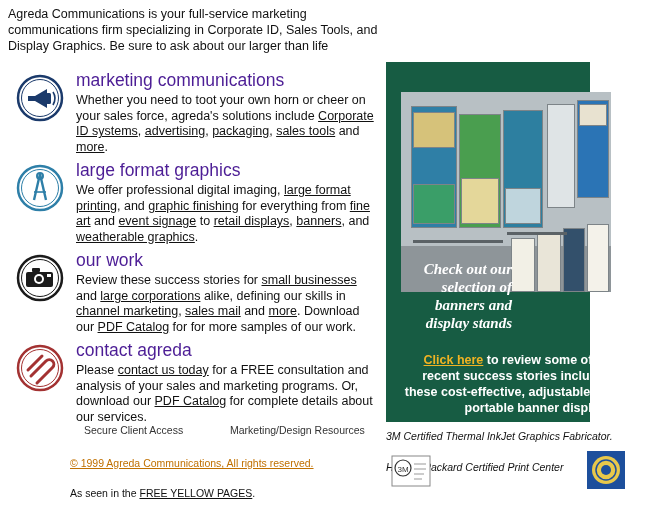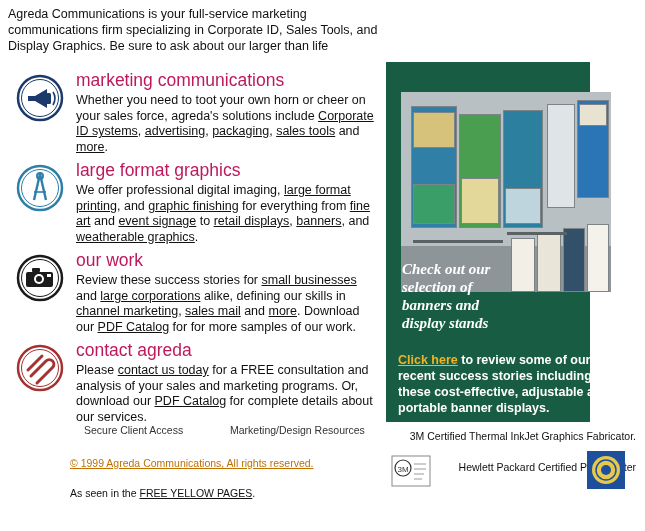--- a/index.html
+++ b/index.html
@@ -78,21 +78,21 @@
   .section {
     position: relative;
     min-height: 72px;
     margin-bottom: 5px;
     padding-left: 68px;
   }
   .section h2 {
     margin: 0 0 2px 0;
     font-size: 17.5px;
     font-weight: normal;
-    color: #be185d;
+    color: #4c1d95;
     font-family: "Liberation Sans", sans-serif;
   }
   .section p {
     margin: 0;
     font-size: 12.5px;
     line-height: 15.5px;
     color: #111;
   }
   .section p a {
     color: #111;
@@ -152,20 +152,21 @@
   }
 
   
   .green-panel {
     position: absolute;
     left: 386px;
     top: 62px;
     width: 204px;
     height: 360px;
     background: #175c43;
+    text-align: right;
   }
   .photo {
     position: absolute;
     left: 15px;
     top: 30px;
     width: 210px;
     height: 200px;
     background: #b8c0c4;
     overflow: hidden;
   }
@@ -205,24 +206,25 @@
     color: #f0b323;
     text-decoration: underline;
   }
 
   
   .certs {
     position: absolute;
     left: 386px;
     top: 430px;
     width: 250px;
-    text-align: right;
+    text-align: left;
     font-size: 10.5px;
     line-height: 13px;
     color: #111;
+    font-style: italic;
   }
   .certs .line1 { margin-bottom: 14px; }
   .certs .line2 { margin-top: 18px; }
 
   .cert-logo-left {
     position: absolute;
     left: 388px;
     top: 452px;
     width: 46px;
     height: 40px;

